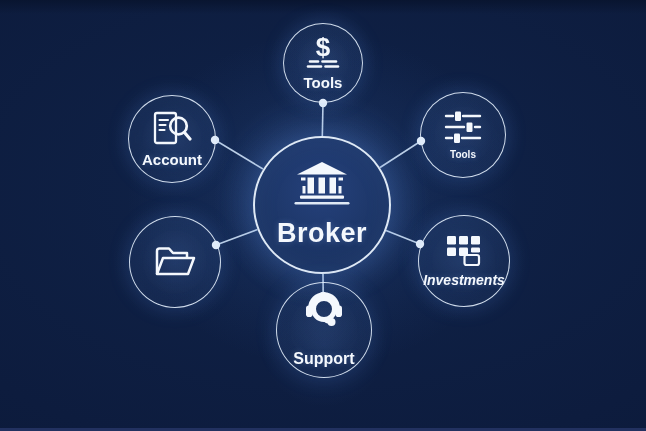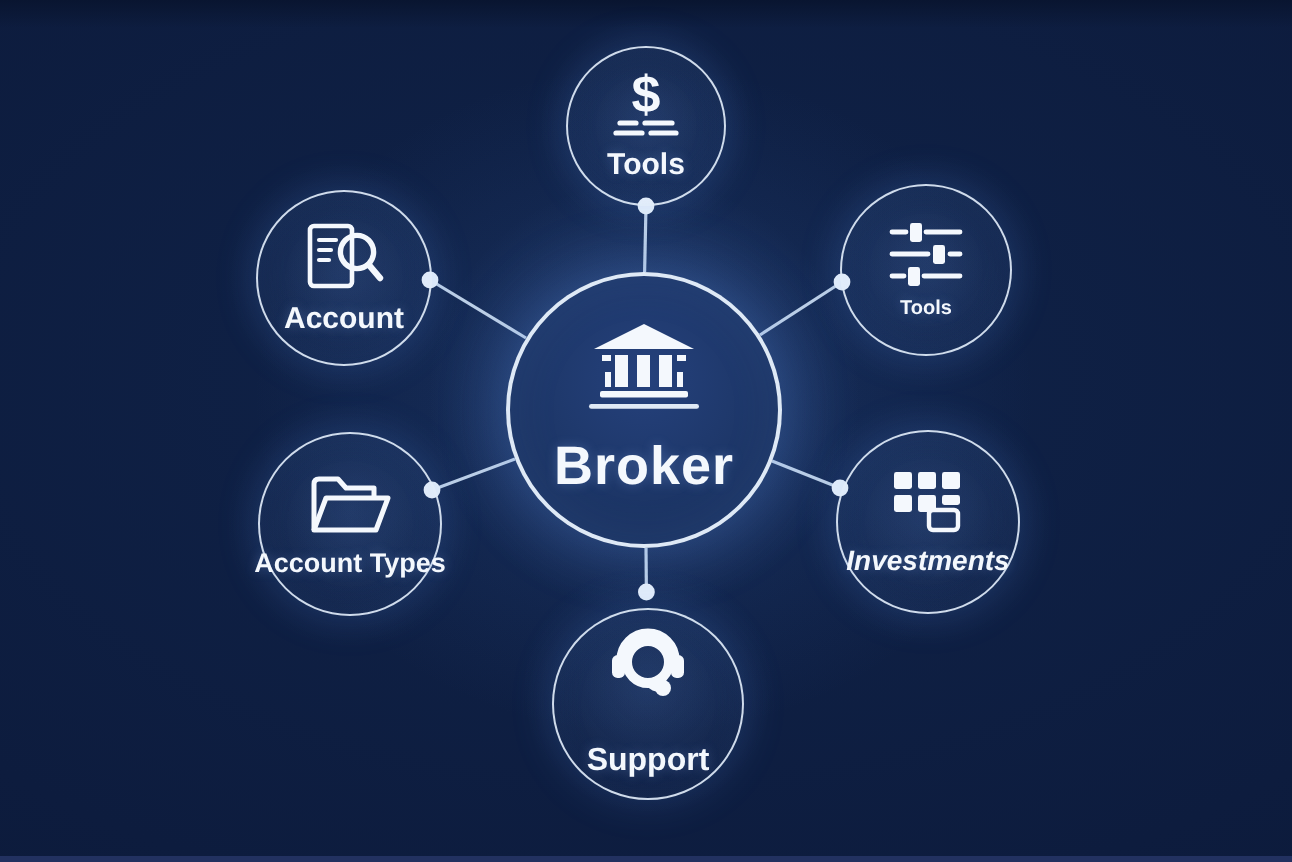--- a/index.html
+++ b/index.html
@@ -50,21 +50,21 @@
   }
   .hub .label{font-size:27px;font-weight:bold;letter-spacing:0.5px;
     text-shadow:0 0 8px rgba(140,180,250,0.35);}
   .node .label{font-weight:bold;text-shadow:0 0 6px rgba(140,180,250,0.30);white-space:nowrap;}
 
   .n-fees        {left:283px;top:23px; width:80px;height:80px;gap:3px;}
   .n-research    {left:128px;top:95px; width:88px;height:88px;gap:4px;}
   .n-tools       {left:420px;top:92px; width:86px;height:86px;gap:5px;}
   .n-accounts    {left:129px;top:216px;width:92px;height:92px;gap:4px;}
   .n-investments {left:418px;top:215px;width:92px;height:92px;gap:4px;font-style:italic;}
-  .n-support     {left:276px;top:304px;width:96px;height:96px;gap:20px;}
+  .n-support     {left:276px;top:282px;width:96px;height:96px;gap:20px;}
   .hub           {left:253px;top:136px;width:138px;height:138px;}
 
   .n-fees .label{font-size:15px;}
   .n-research .label{font-size:15px;}
   .n-tools .label{font-size:10px;}
   .n-accounts .label{font-size:13.5px;}
   .n-investments .label{font-size:14px;}
   .n-support .label{font-size:16px;}
 
   .icon{display:block;}
@@ -150,21 +150,20 @@
       <rect x="10" y="23.5" width="6" height="9.5" rx="1.2" fill="#f4f8fd"></rect>
     </svg>
     <span class="label">Tools</span>
   </div>
 
   <div class="node n-accounts">
     <svg class="icon" width="44" height="34" viewBox="0 0 44 34">
       <path d="M4 29 L4 6 Q4 3.5 6.5 3.5 L16 3.5 L20 8 L34 8 L34 13" fill="none" stroke="#f4f8fd" stroke-width="2.5" stroke-linejoin="round"></path>
       <path d="M4 29 L10 13 L41 13 L35 29 Z" fill="none" stroke="#f4f8fd" stroke-width="2.5" stroke-linejoin="round"></path>
     </svg>
-    <span class="label">Account Types</span>
   </div>
 
   <div class="node n-investments">
     <svg class="icon" width="38" height="33" viewBox="0 0 38 33">
       <g fill="#f4f8fd">
         <rect x="2" y="1" width="9" height="8.5" rx="1.2"></rect>
         <rect x="14" y="1" width="9" height="8.5" rx="1.2"></rect>
         <rect x="26" y="1" width="9" height="8.5" rx="1.2"></rect>
         <rect x="2" y="12.5" width="9" height="8.5" rx="1.2"></rect>
         <rect x="14" y="12.5" width="9" height="8.5" rx="1.2"></rect>

